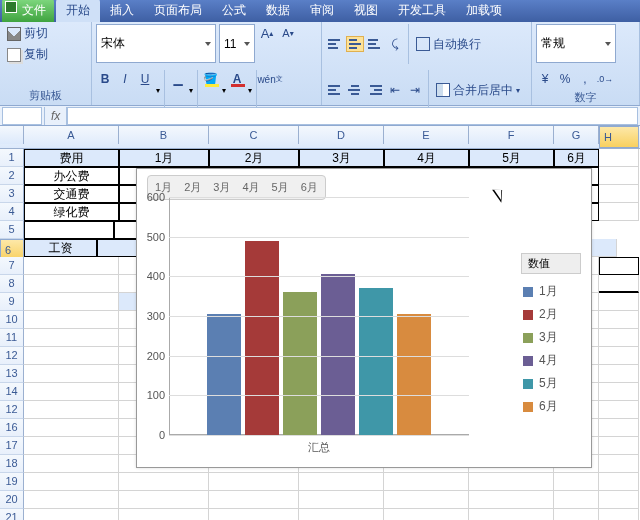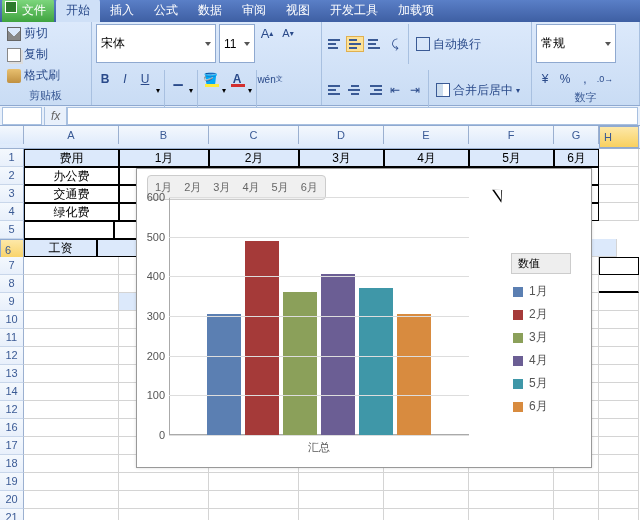--- a/index.html
+++ b/index.html
@@ -48,58 +48,55 @@
 .chart{position:absolute;left:136px;top:168px;width:456px;height:300px;background:#fff;border:1px solid #999;box-shadow:0 0 3px rgba(0,0,0,.15)}
 .chart .tb{position:absolute;top:6px;left:10px;display:flex;gap:2px;background:#f0f0f0;border:1px solid #ccc;border-radius:4px;padding:2px}
 .chart .tb span{padding:2px 5px;font-size:11px;color:#666;cursor:pointer}
 .plot{position:absolute;left:32px;top:28px;width:300px;height:238px}
 .gridline{position:absolute;left:0;width:100%;height:1px;background:#ddd}
 .ytick{position:absolute;left:-28px;width:24px;text-align:right;font-size:11px;color:#555;transform:translateY(-50%)}
 .bars{position:absolute;inset:0;display:flex;align-items:flex-end;justify-content:center;gap:4px;padding:0 20px}
 .bar{width:34px}
 .axis{position:absolute;background:#aaa}
 .xtitle{position:absolute;bottom:-20px;width:100%;text-align:center;font-size:11px;color:#555}
-.legend{position:absolute;right:20px;top:84px;width:60px}
+.legend{position:absolute;right:10px;top:84px;width:60px}
 .legend .lh{background:#eee;border:1px solid #ccc;padding:2px 6px;font-size:11px;margin-bottom:6px}
 .legend .li{display:flex;align-items:center;gap:6px;padding:3px 2px;font-size:11px;color:#555}
 .legend .sw{width:10px;height:10px}
 .cursor{position:absolute;left:496px;top:186px;width:14px;height:20px;pointer-events:none}
 .cursor::before{content:"";position:absolute;width:0;height:0;border-left:8px solid #000;border-top:6px solid transparent;border-bottom:10px solid transparent;transform:rotate(-35deg)}
 .cursor::after{content:"";position:absolute;left:1px;top:1px;width:0;height:0;border-left:6px solid #fff;border-top:4px solid transparent;border-bottom:8px solid transparent;transform:rotate(-35deg)}
 </style>
 </head>
 <body>
 
 <div class="tabrow">
   <div class="ftab"><span style="margin-left:12px">文件</span></div>
   <div class="rtab active">开始</div>
   <div class="rtab">插入</div>
+  <div class="rtab">页面布局</div>
   <div class="rtab">公式</div>
   <div class="rtab">数据</div>
   <div class="rtab">审阅</div>
   <div class="rtab">视图</div>
   <div class="rtab">开发工具</div>
   <div class="rtab">加载项</div>
 </div>
 
 <div class="ribbon">
   <div class="group" style="width:92px">
     <div class="body">
       <div class="col">
         <div class="smbtn">
             <span class="sci scissors"></span>
             <span>剪切</span>
           </div>
         <div class="smbtn">
             <span class="sci copy"></span>
             <span>复制</span>
-          </div>
-        <div class="smbtn">
-            <span class="sci brush"></span>
-            <span>格式刷</span>
           </div>
       </div>
     </div>
     <div class="label">剪贴板</div>
   </div>
 
   <div class="group" style="width:230px">
     <div class="body" style="flex-direction:column;width:100%">
       <div style="display:flex;gap:3px;width:100%">
         <div class="sel" style="width:120px">

